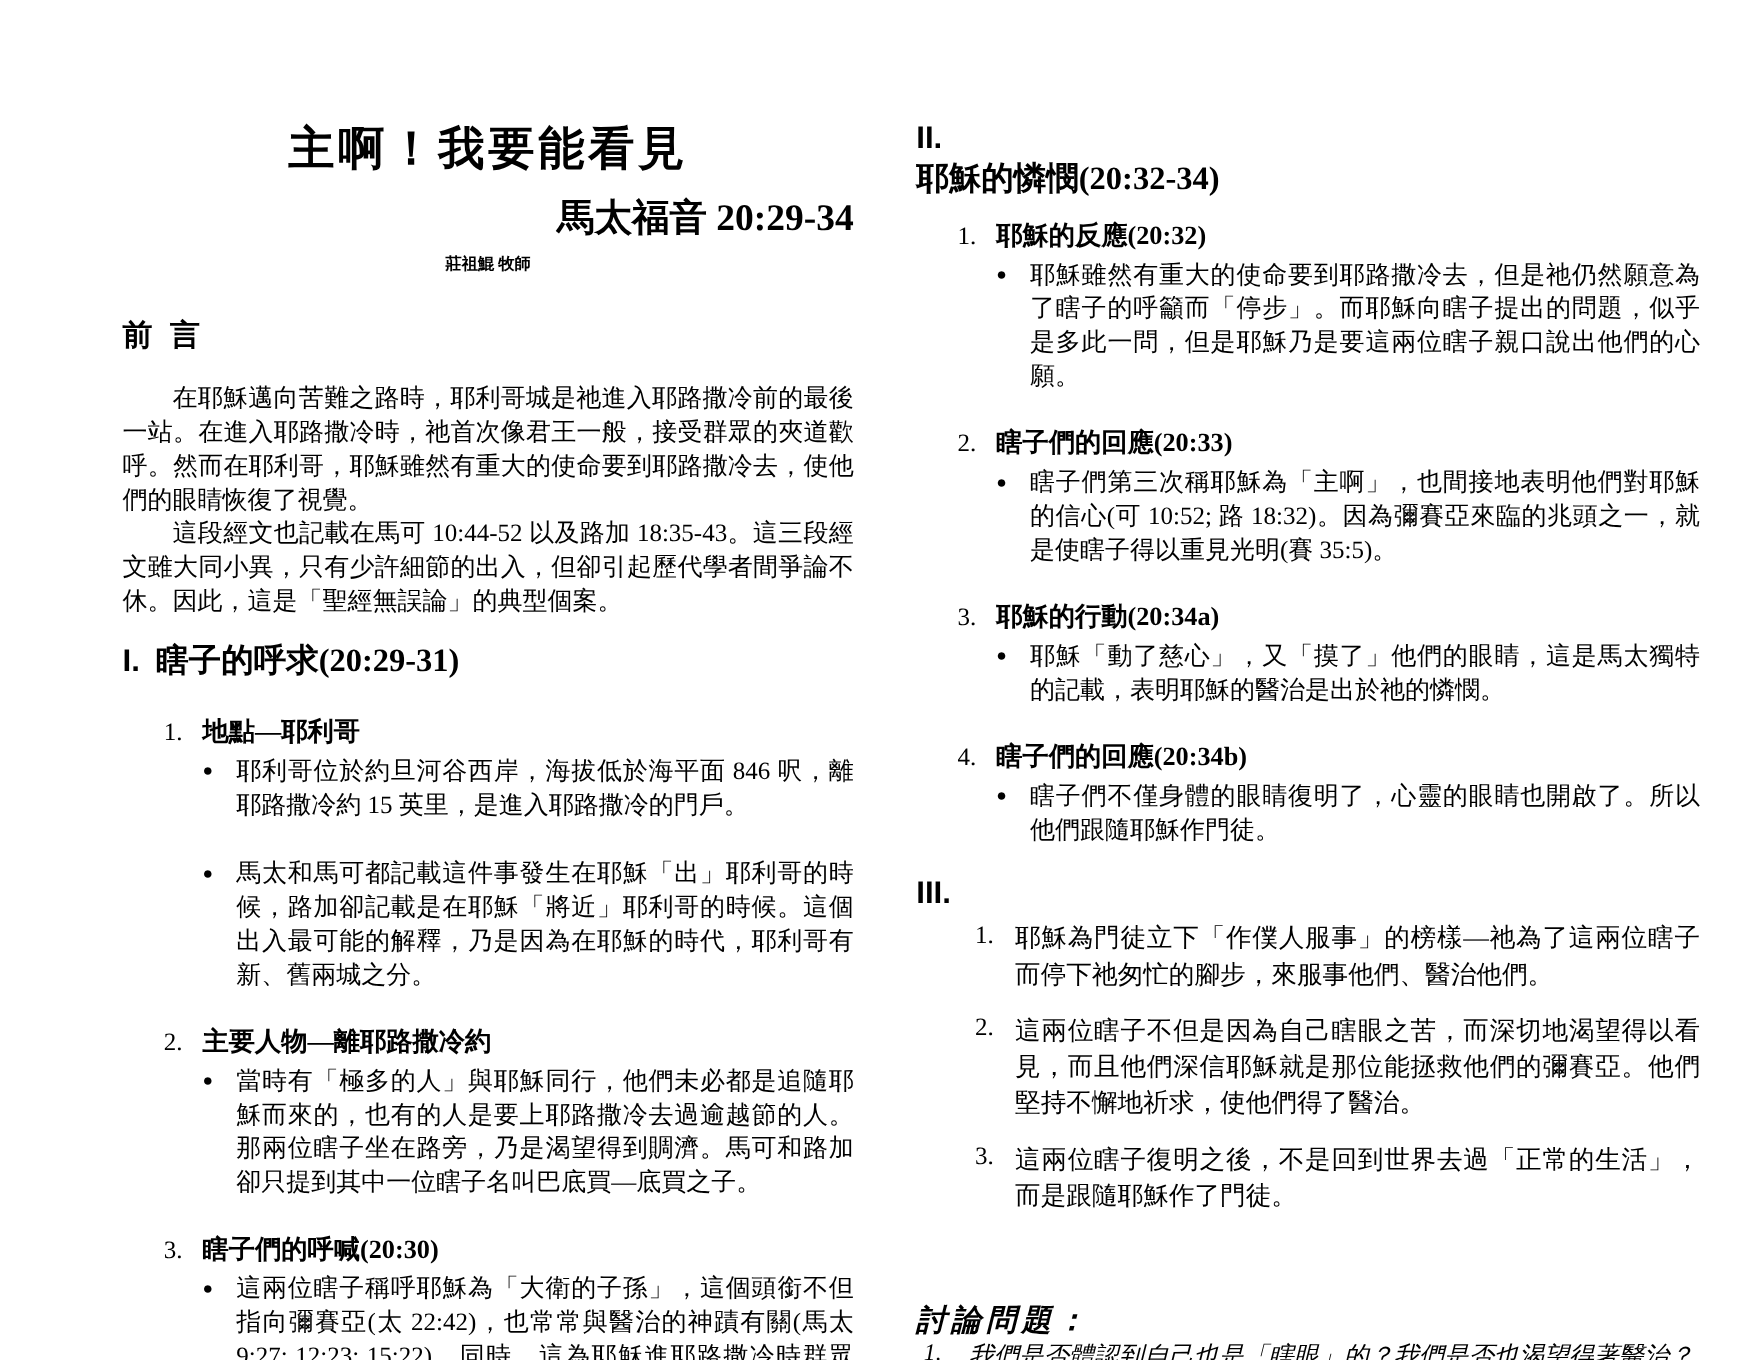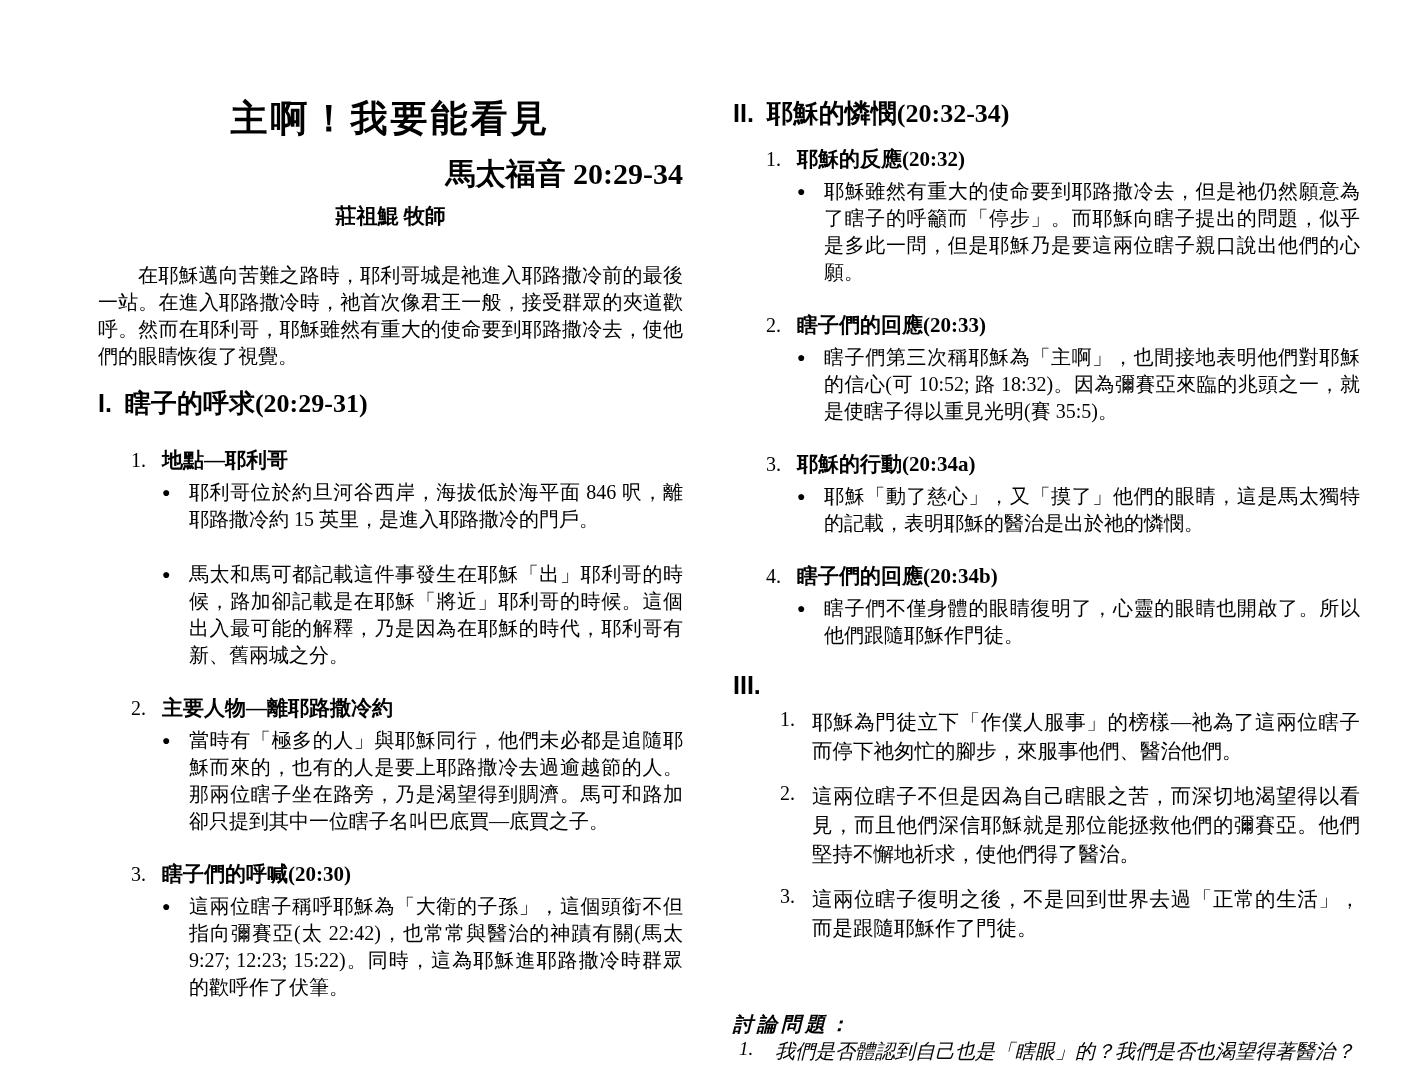--- a/index.html
+++ b/index.html
@@ -18,21 +18,21 @@
 
   
   .doc-title {
     font-size: 37px; font-weight: bold; text-align: center;
     letter-spacing: 3px; margin: 6px 0 10px 0;
   }
   .doc-subtitle {
     font-size: 30px; font-weight: bold; text-align: right; margin: 0 0 7px 0;
   }
   .doc-author {
-    font-size: 21px; font-weight: bold; text-align: center; margin: 0 0 32px 0;
+    font-size: 13px; font-weight: bold; text-align: center; margin: 0 0 32px 0;
   }
 
   
   .preface-heading {
     font-size: 24px; font-weight: bold; letter-spacing: 4px; margin: 0 0 22px 0;
   }
   .body-para {
     font-size: 20px; line-height: 27px; text-align: justify;
     text-indent: 2em;
   }
@@ -63,37 +63,39 @@
   .principles .sec-num { margin-right: 8px; }
   .principle { display: flex; margin: 8px 0 16px 47px; }
   .principle-num { min-width: 32px; font-size: 20px; }
   .principle-text {
     flex: 1; font-size: 20.5px; line-height: 29px; text-align: justify;
   }
 
   
   .discussion { margin-top: 68px; }
   .discussion-heading {
-    font-size: 20px; font-weight: bold; font-style: italic;
+    font-size: 24px; font-weight: bold; font-style: italic;
     letter-spacing: 4px; 
   }
   .question { display: flex; margin: 0 0 7px 6px; font-style: italic; }
   .question-num { min-width: 36px; font-size: 19px; }
   .question-text { flex: 1; font-size: 20px; line-height: 26px; text-align: justify; }
 </style>
 </head>
 <body>
 
 <div class="col col-left">
 
   <h1 class="doc-title">主啊！我要能看見</h1>
   <div class="doc-subtitle">馬太福音 20:29-34</div>
   <div class="doc-author">莊祖鯤 牧師</div>
 
+  <h2 class="preface-heading">前 言</h2>
   <p class="body-para">在耶穌邁向苦難之路時，耶利哥城是祂進入耶路撒冷前的最後一站。在進入耶路撒冷時，祂首次像君王一般，接受群眾的夾道歡呼。然而在耶利哥，耶穌雖然有重大的使命要到耶路撒冷去，使他們的眼睛恢復了視覺。</p>
+  <p class="body-para">這段經文也記載在馬可 10:44-52 以及路加 18:35-43。這三段經文雖大同小異，只有少許細節的出入，但卻引起歷代學者間爭論不休。因此，這是「聖經無誤論」的典型個案。</p>
 
   <div class="sec">
     <div class="sec-head">
       <span class="sec-num">I.</span>
       <span class="sec-title">瞎子的呼求(20:29-31)</span>
     </div>
 
     <div class="item">
       <div class="item-head">
         <span class="item-num">1.</span>
@@ -130,21 +132,21 @@
         <p class="bullet-text">這兩位瞎子稱呼耶穌為「大衛的子孫」，這個頭銜不但指向彌賽亞(太 22:42)，也常常與醫治的神蹟有關(馬太 9:27; 12:23; 15:22)。同時，這為耶穌進耶路撒冷時群眾的歡呼作了伏筆。</p>
       </div>
     </div>
 
   </div>
 </div>
 
 <div class="col col-right">
 
   <div class="sec" style="margin-top:0;">
-    <div class="sec-head" style="margin-top:0;">
+    <div class="sec-head" style="margin-top:0;flex-direction:column;">
       <span class="sec-num">II.</span>
       <span class="sec-title">耶穌的憐憫(20:32-34)</span>
     </div>
 
     <div class="item" style="margin-top:14px;">
       <div class="item-head">
         <span class="item-num">1.</span>
         <span class="item-title">耶穌的反應(20:32)</span>
       </div>
       <div class="bullet-row">

